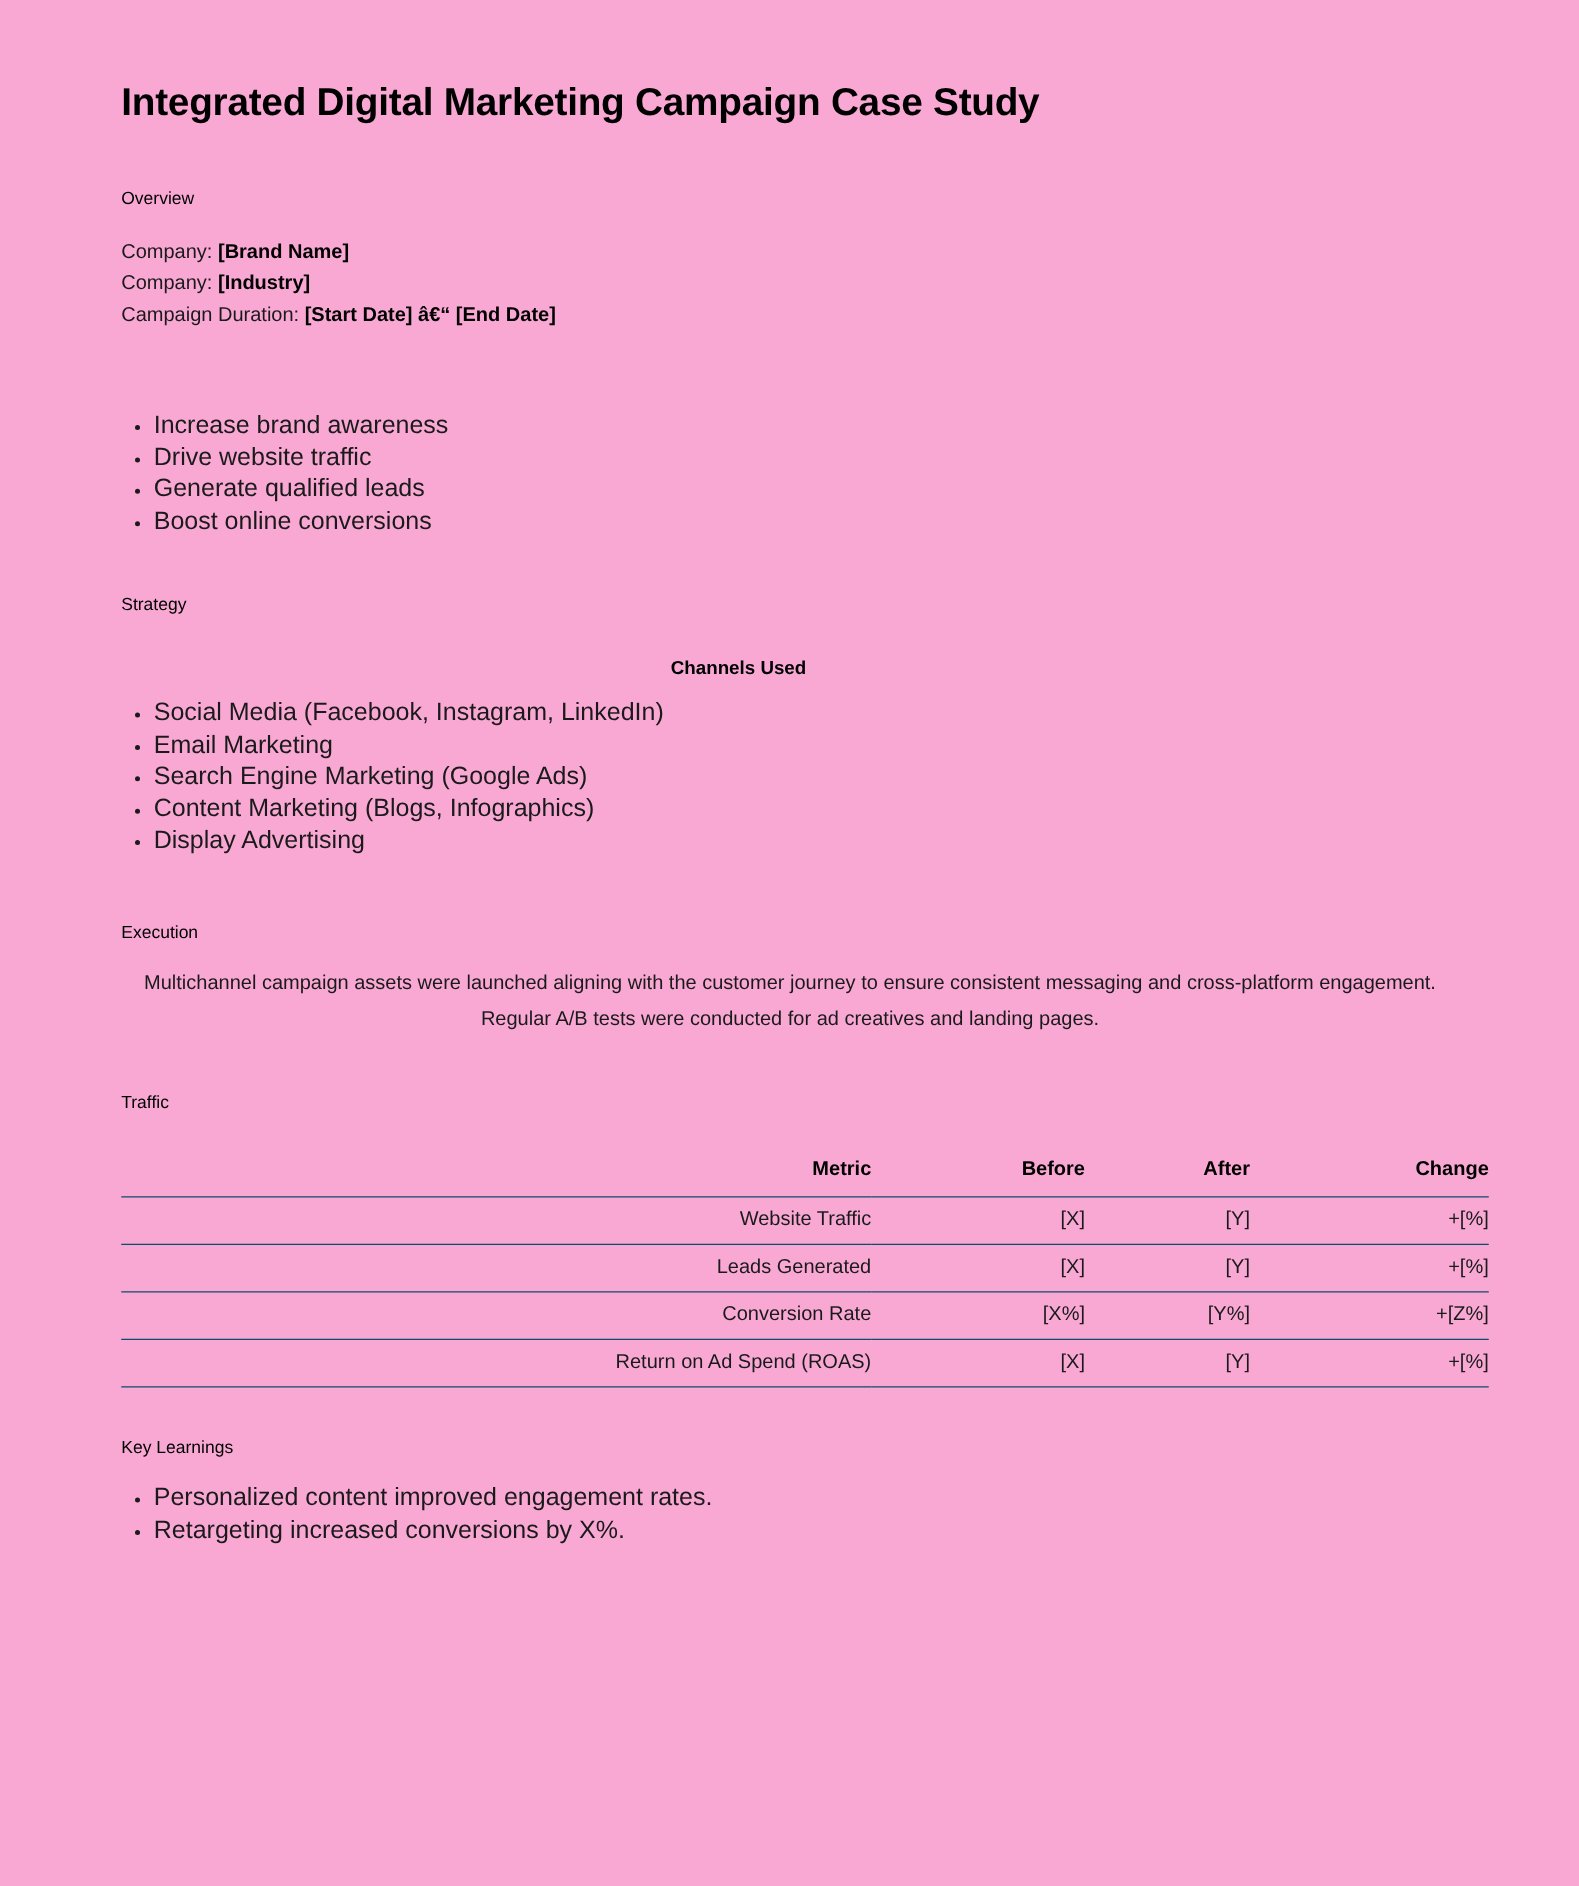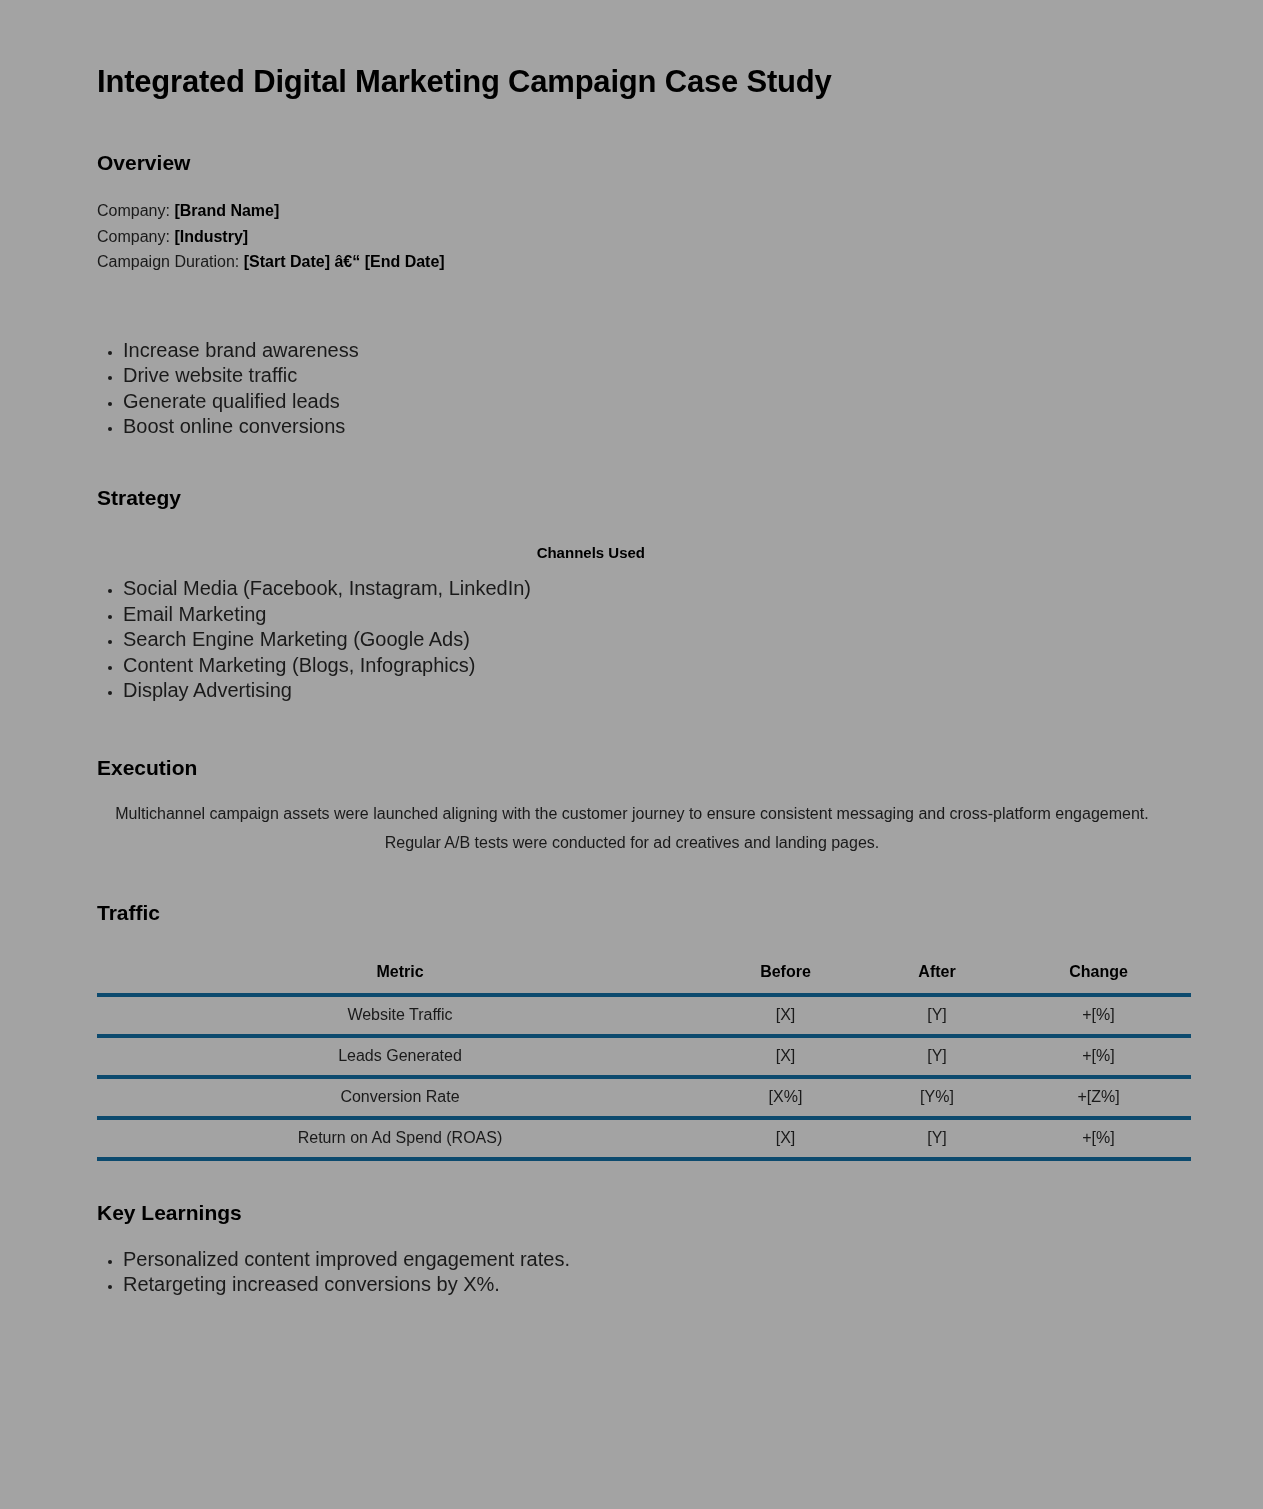--- a/index.html
+++ b/index.html
@@ -10,21 +10,21 @@
   }
   body {
     font-family: "Liberation Sans", sans-serif;
     color: #1a1a1a;
     -webkit-font-smoothing: antialiased;
   }
   .page {
     position: relative;
     width: 1263px;
     height: 1509px;
-    background: #a3a3a3;
+    background: #f9a8d4;
     overflow: hidden;
   }
   
   .clip {
     position: absolute;
     left: 0;
     top: 0;
     width: 1263px;
     height: 1303px;
     overflow: hidden;
@@ -40,23 +40,23 @@
     font-size: 31px;
     line-height: 1.25;
     font-weight: bold;
     margin: 0;
     padding-top: 63px;
     letter-spacing: -0.2px;
     color: #000000;
   }
 
   h2.section-title {
-    font-size: 21px;
+    font-size: 14px;
     line-height: 1.3;
-    font-weight: bold;
+    font-weight: normal;
     margin: 0;
     color: #000000;
   }
   .sp-overview   { height: 47px; }
   .sp-objectives { height: 45px; }
   .sp-strategy   { height: 44px; }
   .sp-execution  { height: 50px; }
   .sp-results    { height: 42px; }
   .sp-learnings  { height: 38px; }
 
@@ -108,24 +108,24 @@
   .two-col ul.bullets { margin-top: 12px; }
 
   table.results-table {
     width: 1070px;
     border-collapse: collapse;
     margin-top: 28px;
     table-layout: fixed;
   }
   table.results-table th,
   table.results-table td {
-    text-align: center;
+    text-align: right;
     font-size: 16px;
     padding: 9px 0 10px 6px;
-    border-bottom: 4px solid #0c4a6e;
+    border-bottom: 1px solid #0c4a6e;
     color: #1a1a1a;
     vertical-align: middle;
   }
   table.results-table th {
     font-weight: bold;
     color: #000000;
     padding-bottom: 12px;
   }
   .col-metric { width: 594px; }
   .col-before { width: 165px; }

